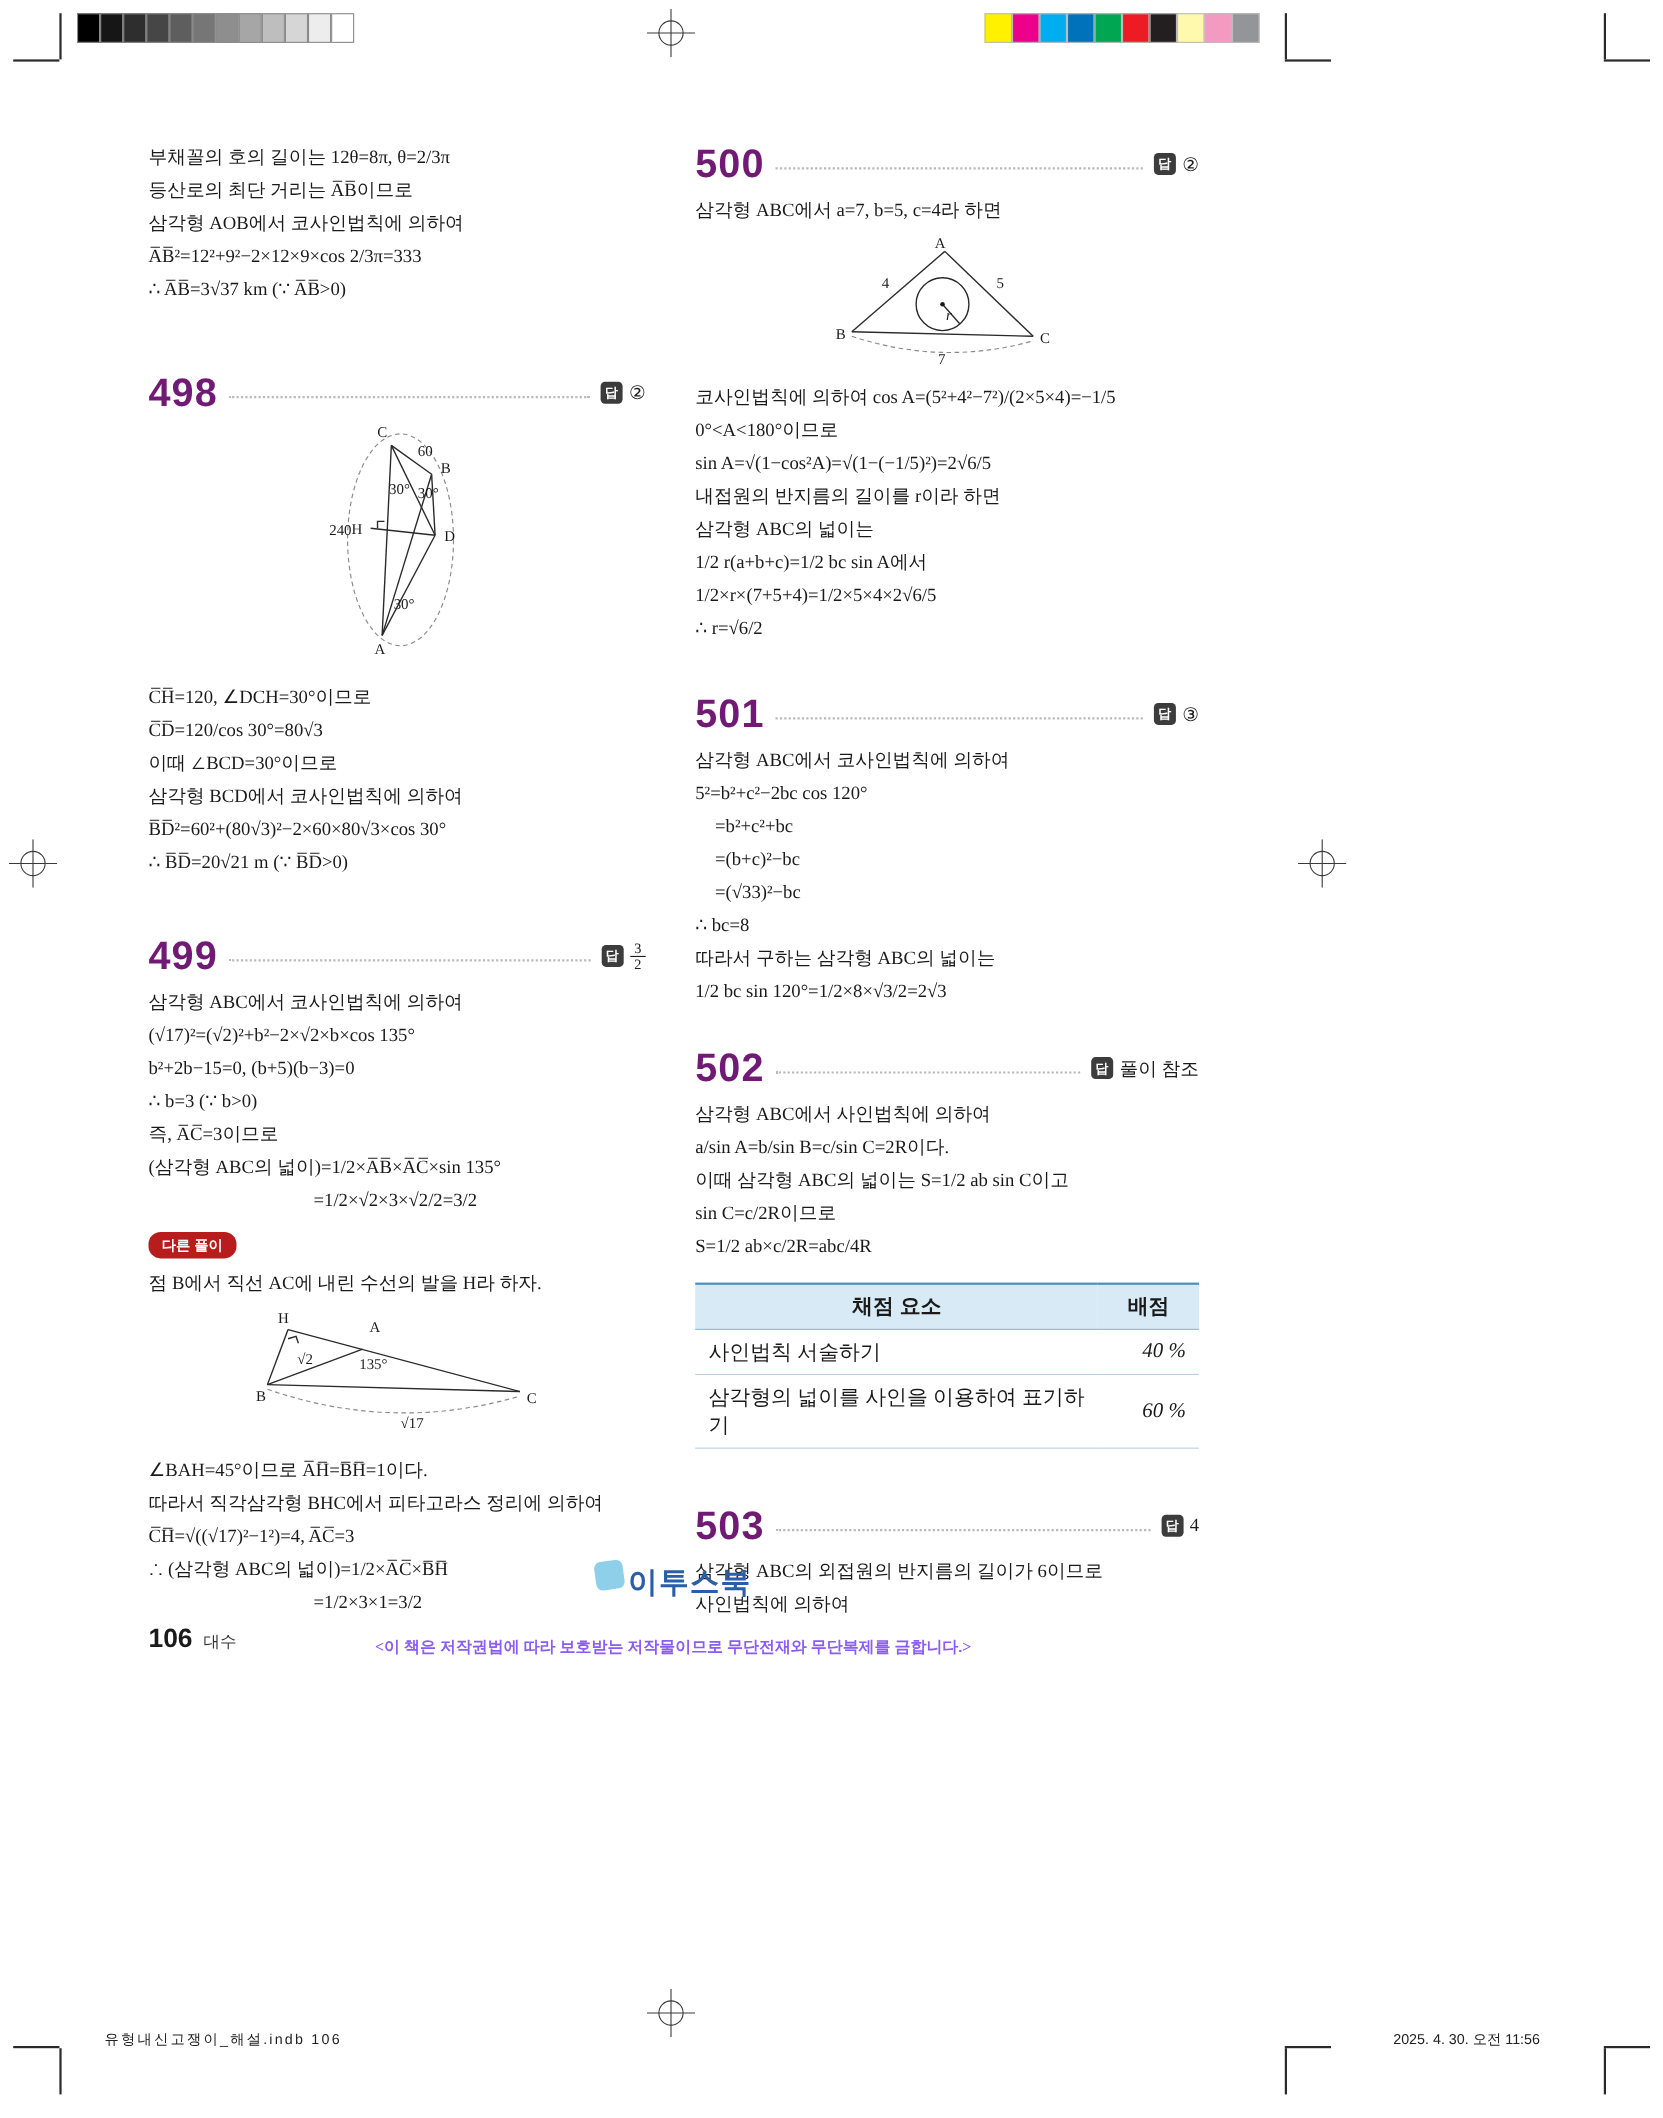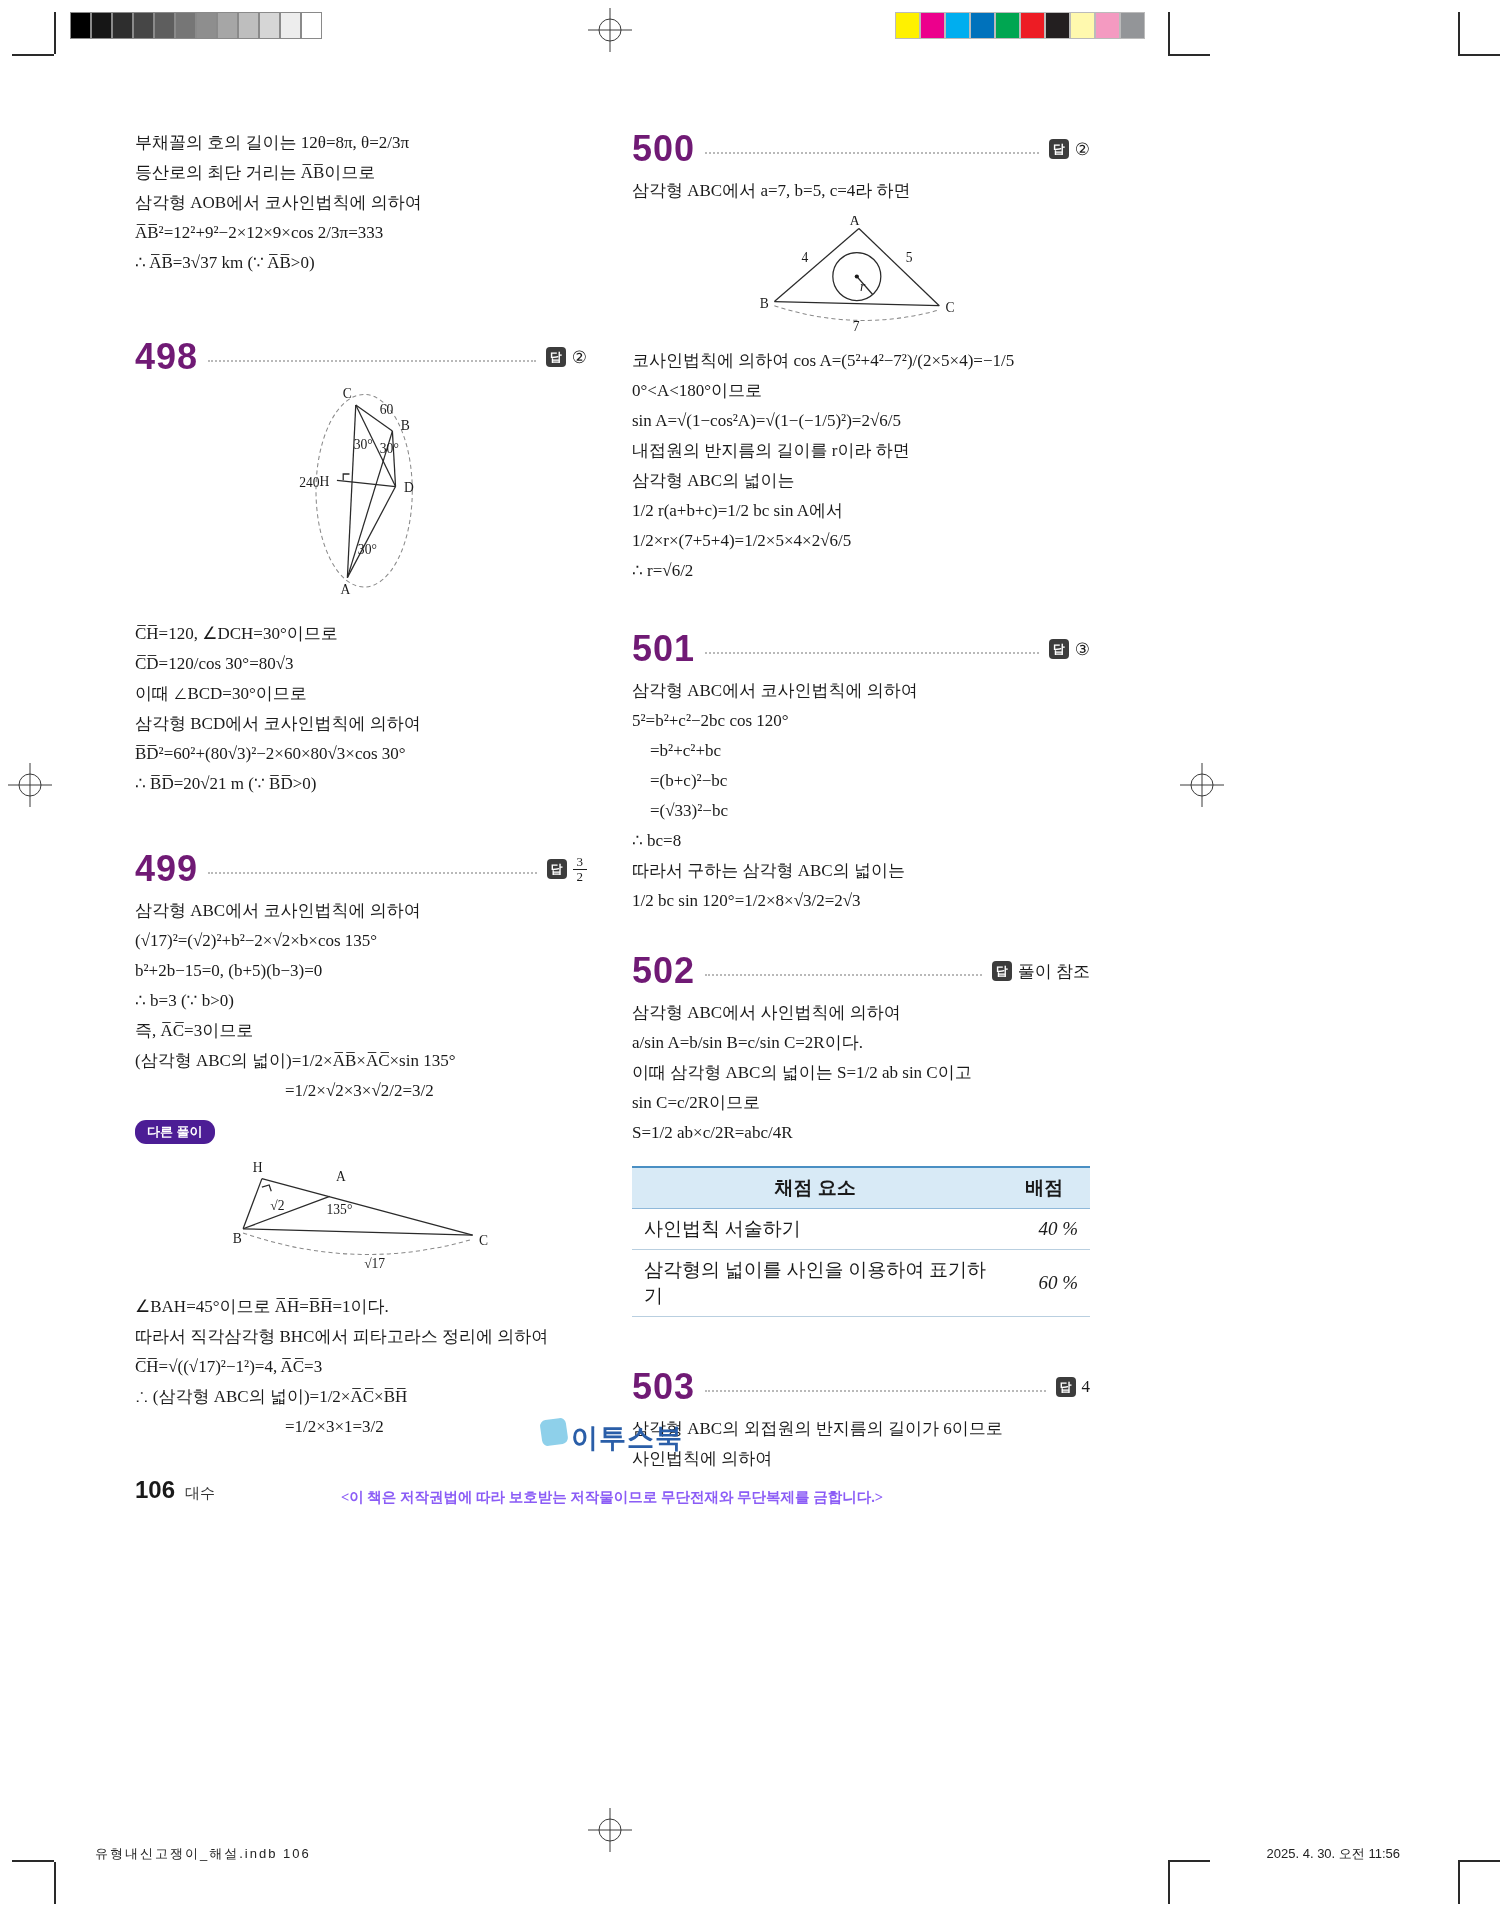--- a/index.html
+++ b/index.html
@@ -33,21 +33,21 @@
   .prob-num{font-family:"Liberation Sans",sans-serif;font-weight:bold;font-size:36px;
     color:#701a75;letter-spacing:1px;line-height:30px;}
   .leader{flex:1;border-bottom:2px dotted #b9b9b9;height:2px;margin:0 10px;position:relative;top:3px;}
   .ans-wrap{display:flex;align-items:center;gap:6px;}
   .ans-badge{width:20px;height:20px;background:#3c3c3c;color:#fff;border-radius:4px;
     font-family:"Liberation Sans",sans-serif;font-weight:bold;font-size:12px;line-height:20px;text-align:center;}
   .ans-text{font-size:17px;}
   .vfrac{display:inline-block;text-align:center;vertical-align:middle;font-size:13px;line-height:14px;}
   .vfrac .num{display:block;border-bottom:1px solid #1a1a1a;padding:0 4px;}
   .vfrac .den{display:block;padding:0 4px;}
-  .alt-badge{display:inline-block;background:#4c1d95;color:#fff;border-radius:11px;
+  .alt-badge{display:inline-block;background:#b91c1c;color:#fff;border-radius:11px;
     padding:3px 12px;font-family:"Liberation Sans",sans-serif;font-weight:bold;font-size:13px;
     margin:14px 0 8px 0;}
   .fig{display:block;margin:10px auto;}
   .fig text{font-size:13px;fill:#1a1a1a;font-family:"Liberation Serif",serif;}
   .fig .geo{stroke:#2a2a2a;stroke-width:1.2;fill:none;}
   .fig .dash{stroke:#8a8a8a;stroke-width:1;fill:none;stroke-dasharray:4 3;}
   
   table.score{width:100%;border-collapse:collapse;margin-top:18px;font-size:19px;}
   table.score th{background:#d8eaf6;border-top:2px solid #4a8fc3;border-bottom:1px solid #8fb9da;
     padding:7px 10px;font-weight:bold;text-align:center;font-family:"Liberation Sans",sans-serif;}
@@ -214,20 +214,21 @@
       <div class="line">삼각형 ABC에서 코사인법칙에 의하여</div>
       <div class="line">(√17)²=(√2)²+b²−2×√2×b×cos 135°</div>
       <div class="line">b²+2b−15=0, (b+5)(b−3)=0</div>
       <div class="line">∴ b=3 (∵ b&gt;0)</div>
       <div class="line">즉, A̅C̅=3이므로</div>
       <div class="line">(삼각형 ABC의 넓이)=1/2×A̅B̅×A̅C̅×sin 135°</div>
       <div class="line ind-big">=1/2×√2×3×√2/2=3/2</div>
       <div>
         <span class="alt-badge">다른 풀이</span>
       </div>
+      <div class="line">점 B에서 직선 AC에 내린 수선의 발을 H라 하자.</div>
       <svg class="fig" width="270" height="120" viewBox="0 0 250 115">
         <path class="dash" d="M 12 68 Q 122 106 232 74"></path>
         <g class="geo">
           <line x1="232" y1="70" x2="30" y2="16"></line>
           <line x1="12" y1="64" x2="30" y2="16"></line>
           <line x1="12" y1="64" x2="95" y2="33"></line>
           <line x1="12" y1="64" x2="232" y2="70"></line>
           <polyline points="30,24 37,22 39,28"></polyline>
         </g>
         <text x="26" y="10" text-anchor="middle">H</text>

